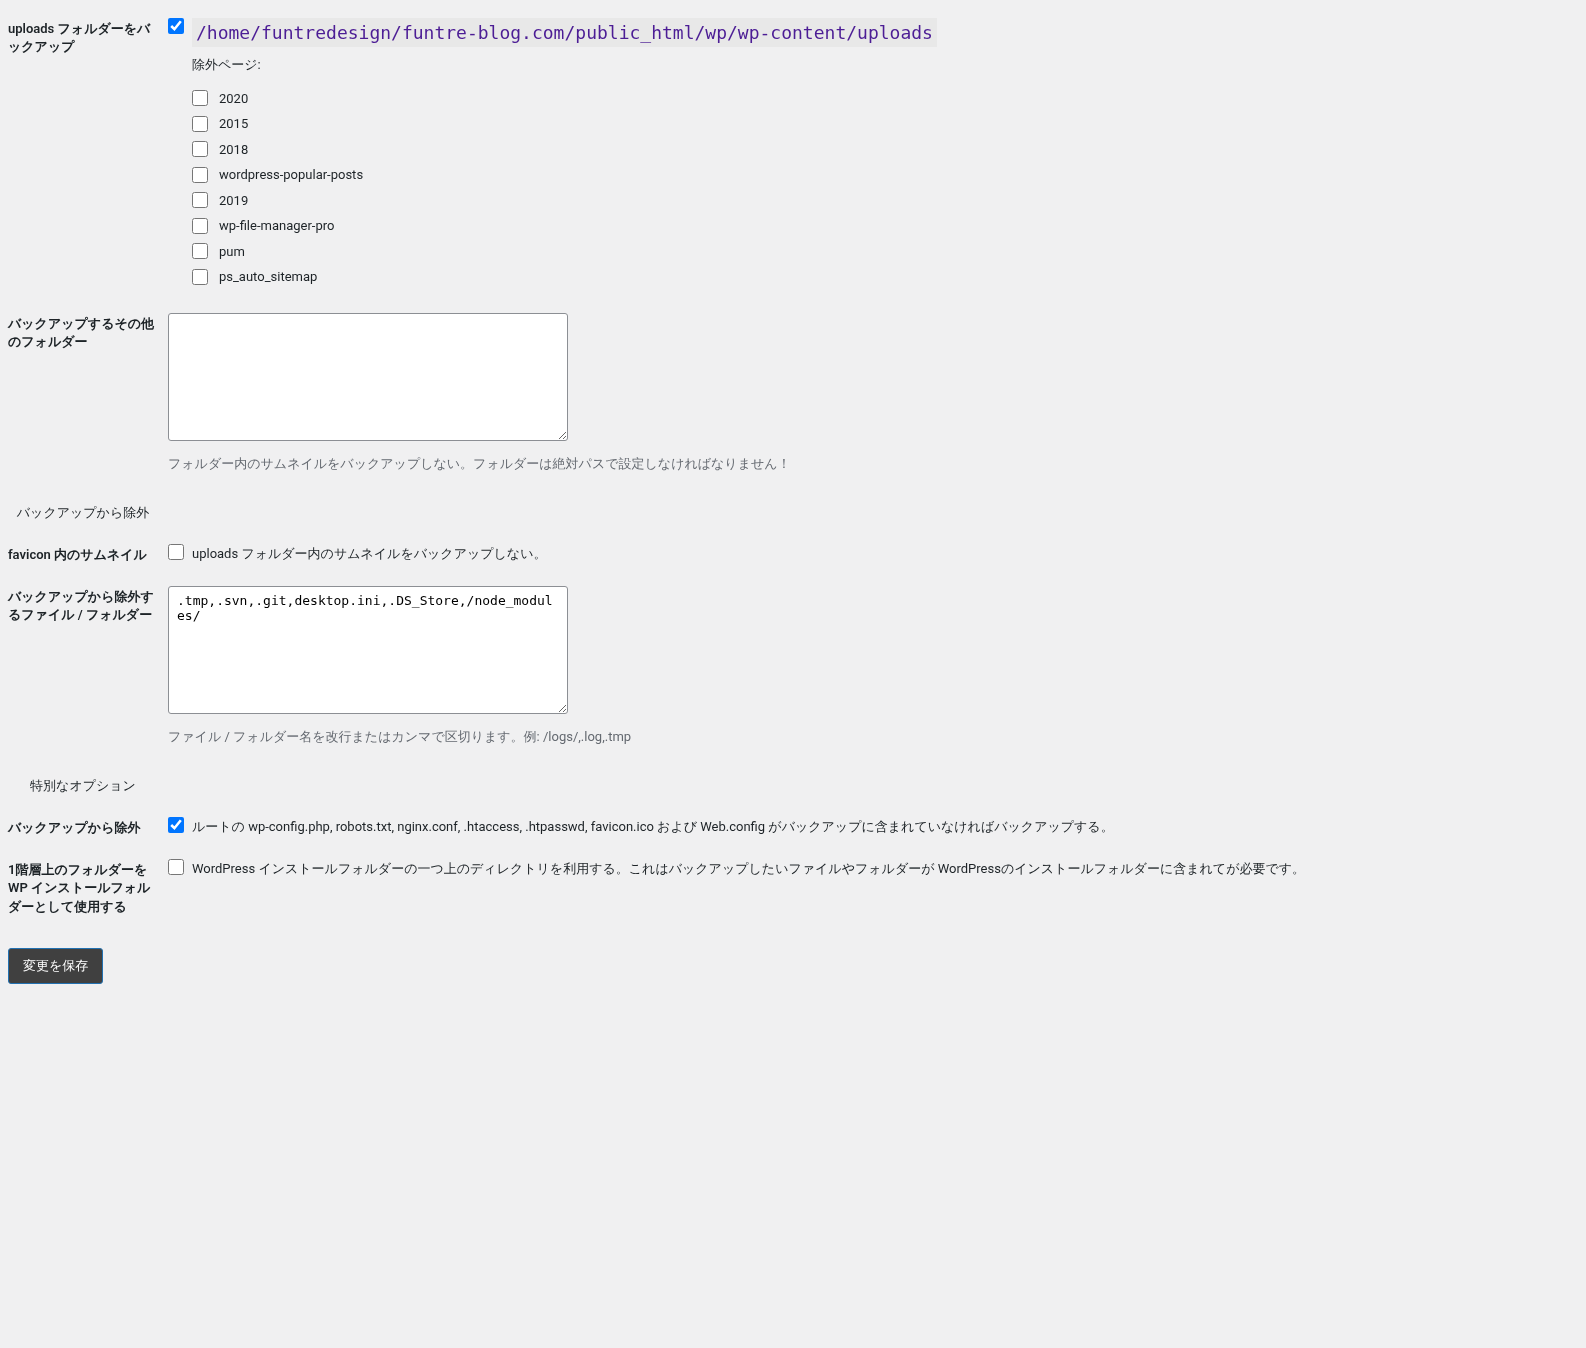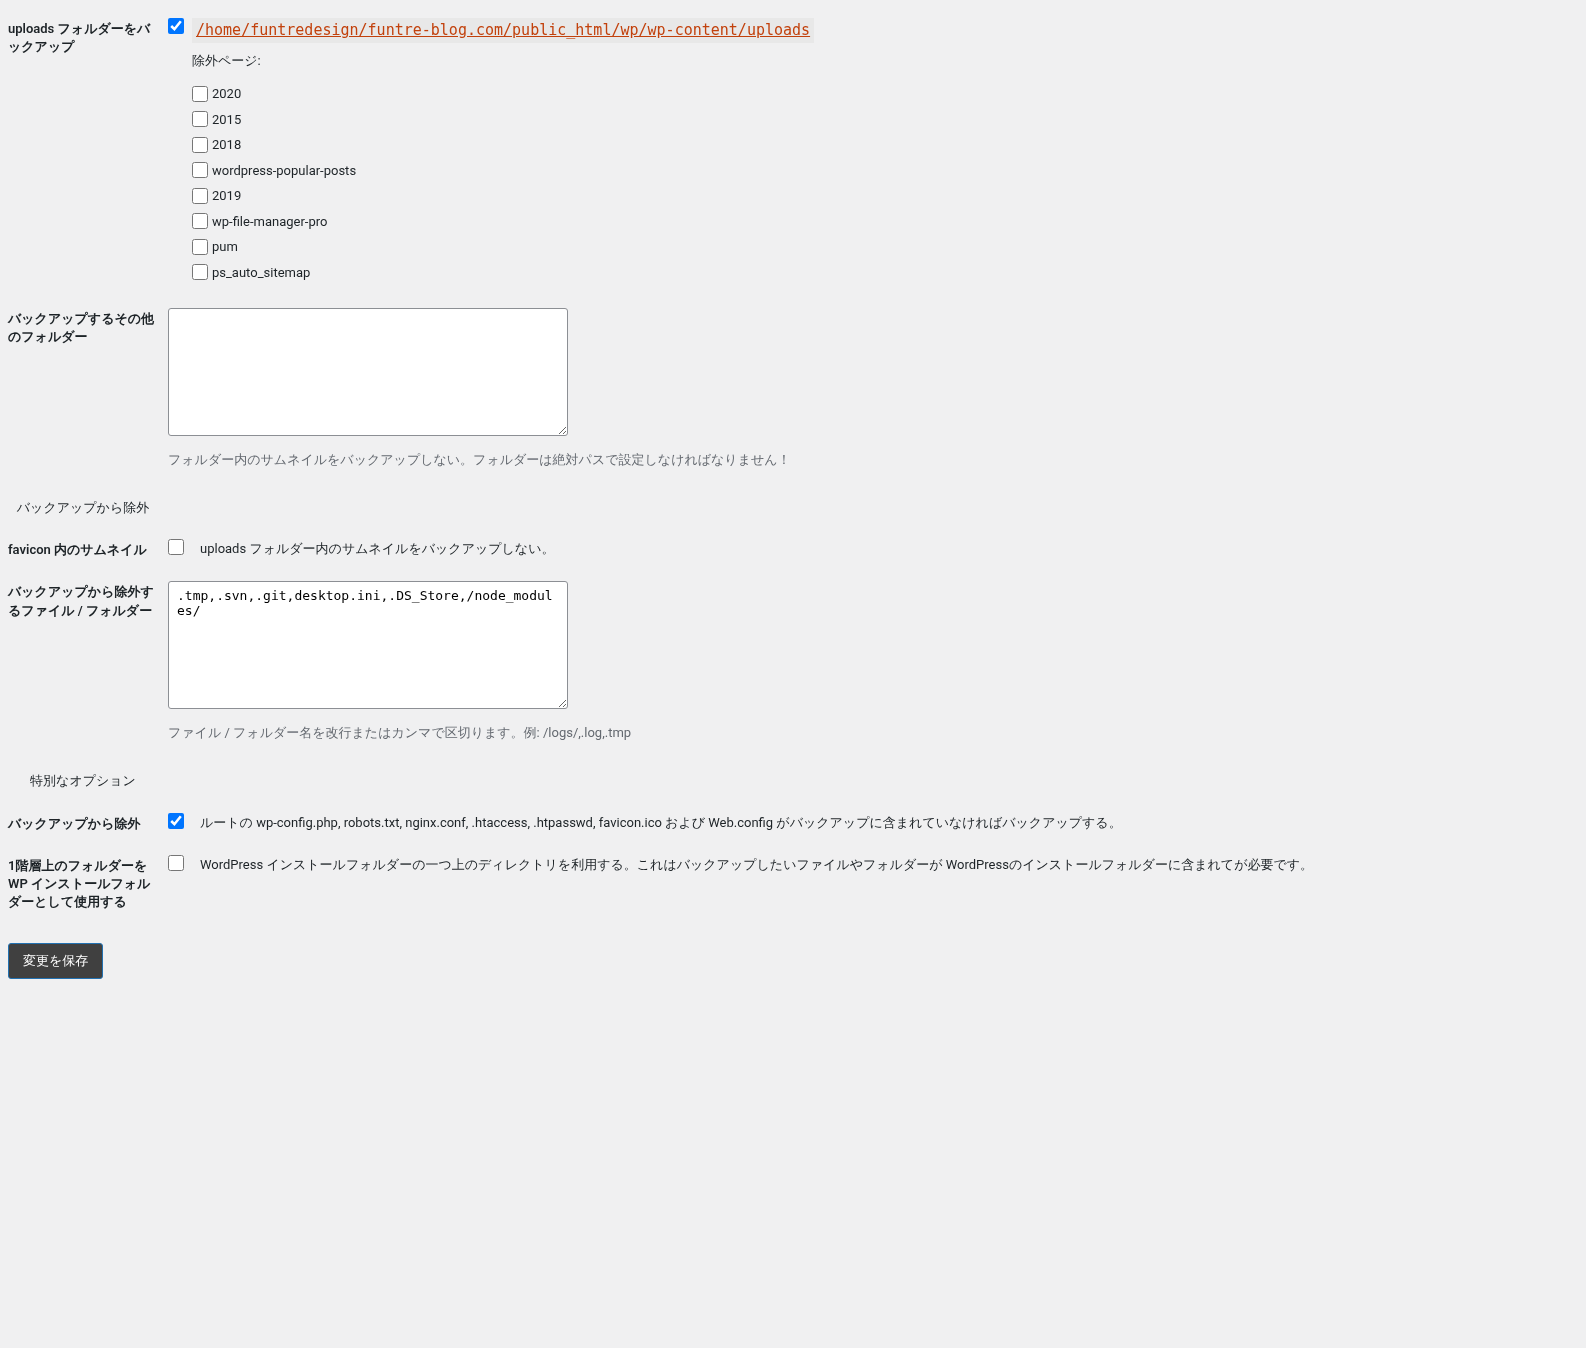--- a/index.html
+++ b/index.html
@@ -29,54 +29,53 @@
     }
     .form-table td {
       vertical-align: top;
       padding: 10px 10px 10px 0;
       font-size: 13px;
       line-height: 1.5;
     }
     .path-display {
       background: #e8e8e8;
       font-family: "SF Mono", Monaco, Consolas, monospace;
-      font-size: 15px;
+      font-size: 18px;
       padding: 1px 4px;
-      color: #c2410c;
+      color: #4c1d95;
       display: inline-block;
-      text-decoration: underline;
     }
     .exclude-label {
       display: block;
       margin-top: 8px;
       margin-bottom: 14px;
       font-size: 13px;
     }
     .exclude-list {
       list-style: none;
       padding-left: 0;
     }
     .exclude-list li {
       margin: 6px 0;
       display: flex;
       align-items: center;
     }
     .exclude-list li label {
-      margin-left: 4px;
+      margin-left: 11px;
     }
     input[type="checkbox"] {
       width: 16px;
       height: 16px;
       margin: 0;
       cursor: pointer;
     }
     .checkbox-row {
       display: flex;
       align-items: flex-start;
-      gap: 16px;
+      gap: 8px;
     }
     .checkbox-row label {
       flex: 1;
     }
     textarea {
       width: 400px;
       height: 128px;
       font-family: "SF Mono", Monaco, Consolas, monospace;
       font-size: 13px;
       padding: 6px 8px;

